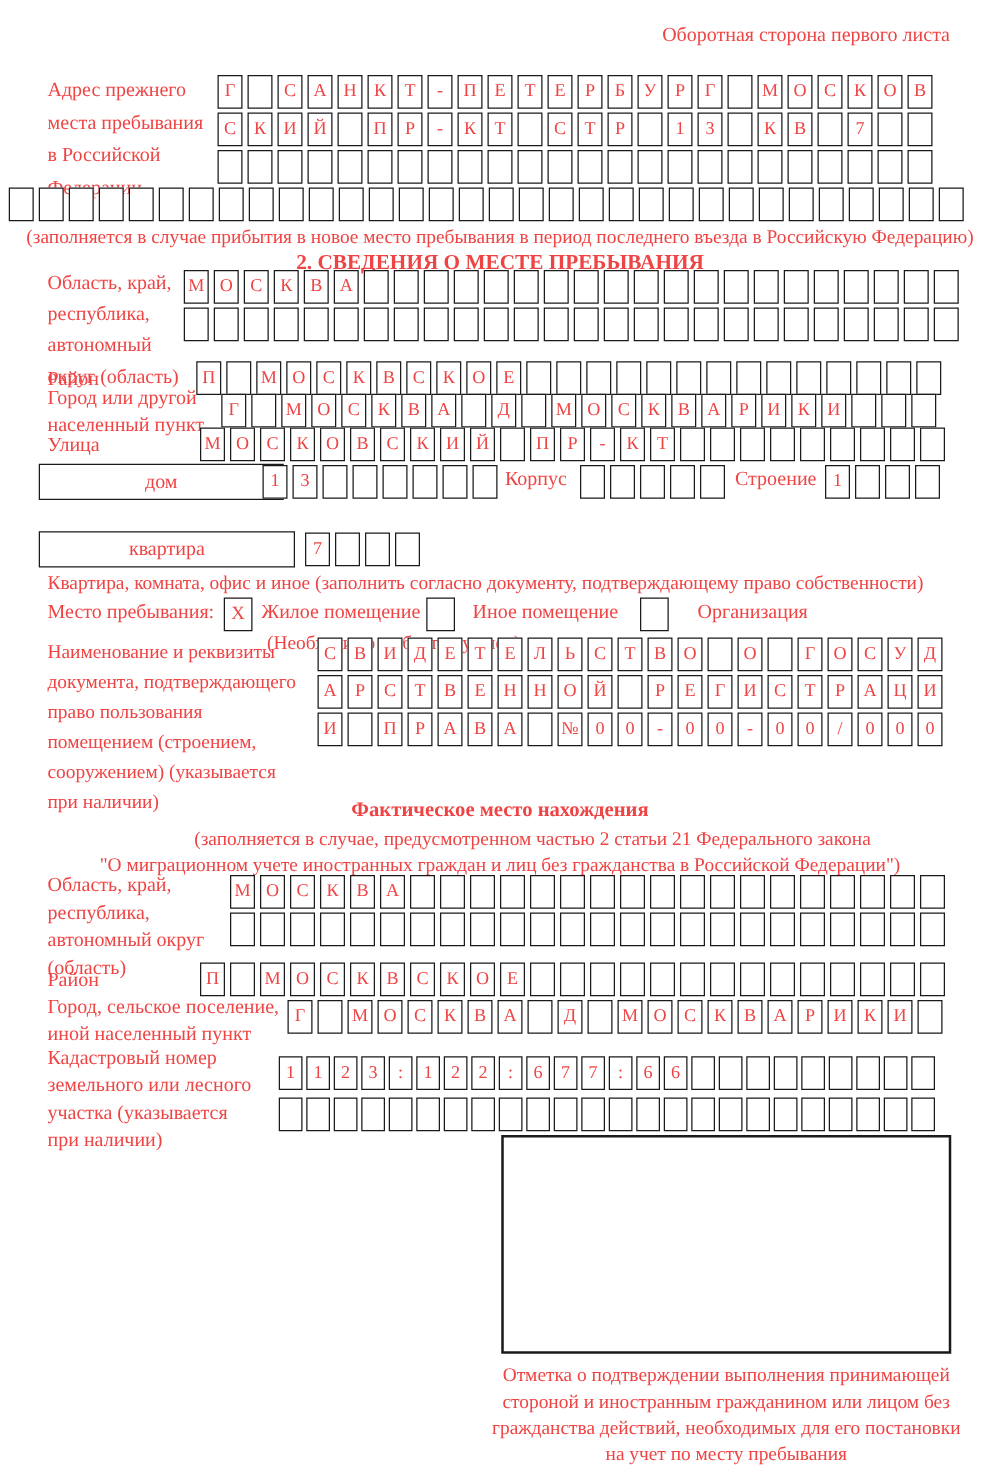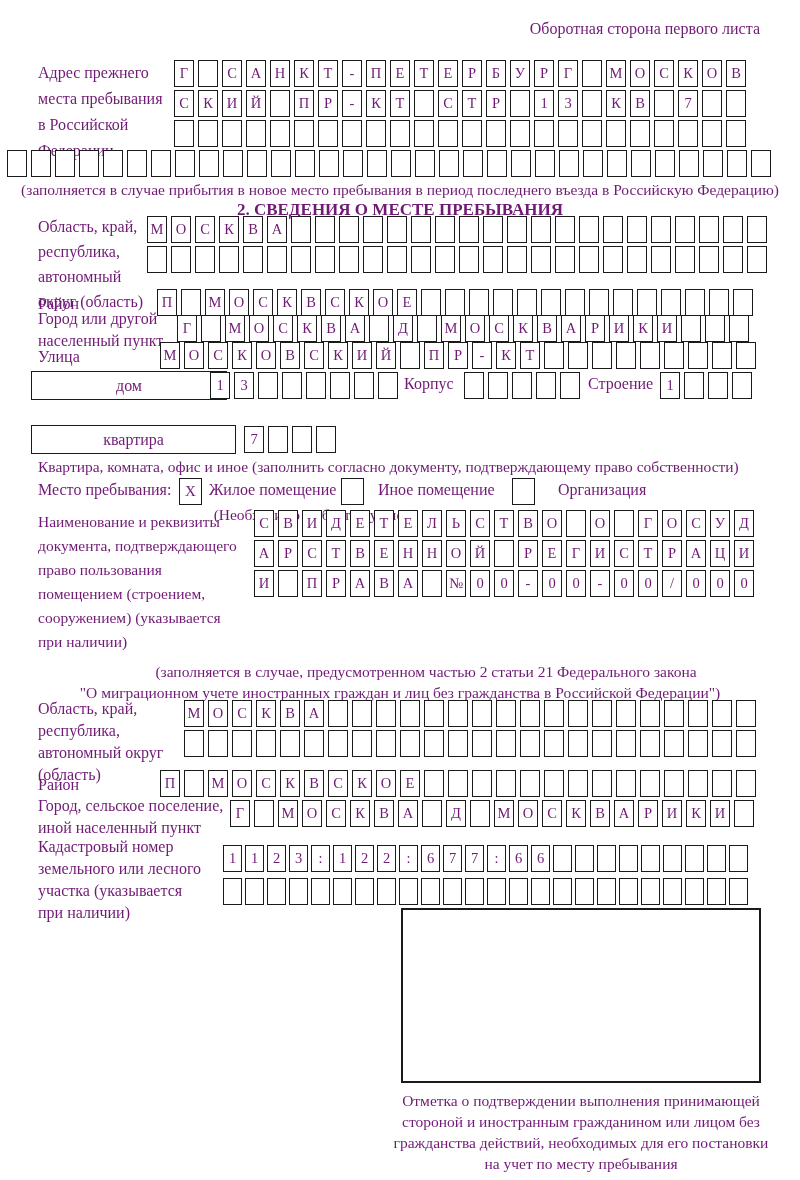--- a/index.html
+++ b/index.html
@@ -1,17 +1,17 @@
 <!DOCTYPE html>
 <html><head>
 <meta charset="utf-8">
 <style>
   html,body{margin:0;padding:0;background:#fff;}
   .page{position:relative;width:800px;height:1180px;background:#fff;overflow:hidden;
-        font-family:"Liberation Serif","DejaVu Serif",serif;color:#701a75;}
+        font-family:"Liberation Serif","DejaVu Serif",serif;color:#ef4444;}
   .abs{position:absolute;}
   .lbl{position:absolute;white-space:pre-line;font-size:16px;line-height:25px;}
   .note{position:absolute;font-size:15.5px;}
   .center{text-align:center;width:800px;left:0;}
   .bold{font-weight:bold;}
   .cells{position:absolute;white-space:nowrap;display:flex;}
   .cell{display:inline-flex;align-items:center;justify-content:center;
         width:20px;height:27px;border:1.6px solid #1a1a1a;box-sizing:border-box;
         margin-right:4px;font-size:14.5px;background:#fff;flex:none;}
   .p22 .cell{width:19px;margin-right:3px;}
@@ -410,20 +410,21 @@
       <span class="cell">0</span>
       <span class="cell">-</span>
       <span class="cell">0</span>
       <span class="cell">0</span>
       <span class="cell">/</span>
       <span class="cell">0</span>
       <span class="cell">0</span>
       <span class="cell">0</span>
     </div>
 
+  <div class="abs center bold" style="top:638px;font-size:16.5px;">Фактическое место нахождения</div>
   <div class="note center" style="top:663px;padding-left:26px;">(заполняется в случае, предусмотренном частью 2 статьи 21 Федерального закона</div>
   <div class="note center" style="top:684px;">"О миграционном учете иностранных граждан и лиц без гражданства в Российской Федерации")</div>
 
   <div class="lbl" style="left:38px;top:698px;line-height:22px;">Область, край,
 республика,
 автономный округ
 (область)</div>
   <div class="cells" style="left:184px;top:700px;">
       <span class="cell">М</span>
       <span class="cell">О</span>

